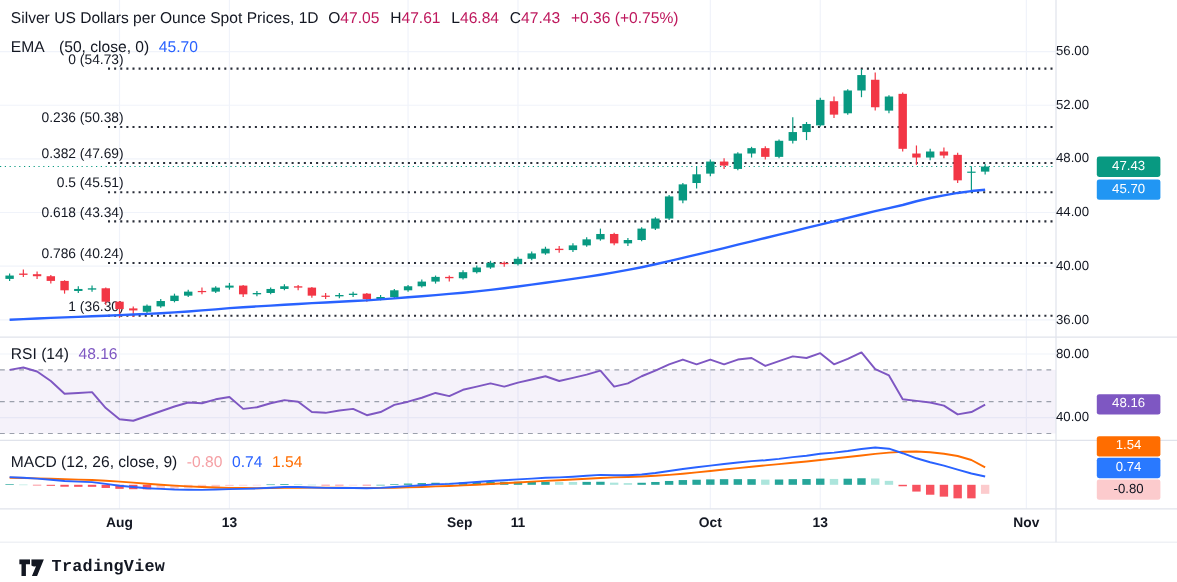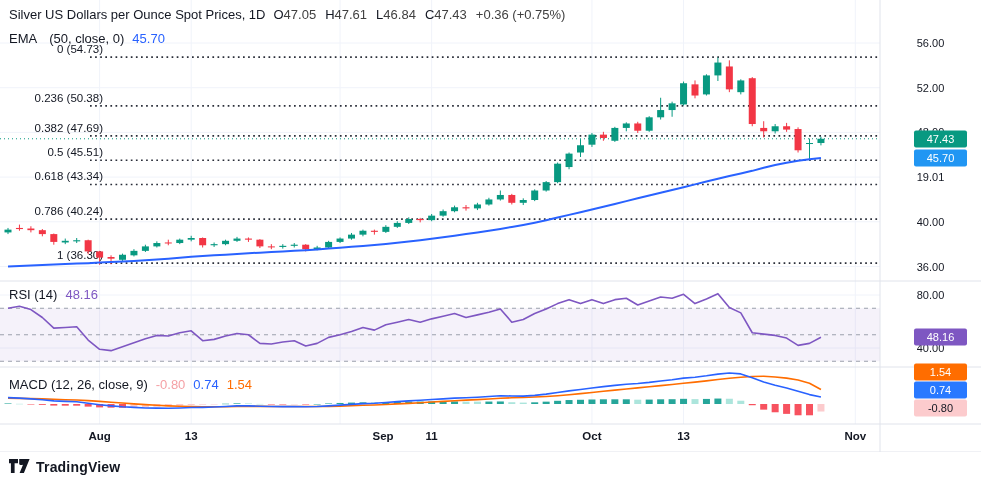--- a/index.html
+++ b/index.html
@@ -3,37 +3,37 @@
 <meta charset="utf-8">
 <style>
   html,body{margin:0;padding:0;background:#fff;}
   .root{position:relative;width:981px;height:485px;background:#ffffff;overflow:hidden;
         font-family:"Liberation Sans",sans-serif;color:#131722;}
   svg{position:absolute;left:0;top:0;display:block;}
   .legend{position:absolute;display:flex;align-items:center;font-size:13px;line-height:16px;white-space:nowrap;}
   .legend .name{color:#131722;font-weight:500;margin-right:8px;}
   .legend .pair{margin-right:9px;}
   .legend .k{color:#131722;}
-  .legend .up{color:#404040;}
+  .legend .up{color:#be185d;}
   .legend .blue{color:#2962FF;}
   .legend .purple{color:#7E57C2;}
   .legend .orange{color:#FF6D00;}
   .legend .pink{color:#F5A0A5;}
   .legend .gap{margin-right:8px;}
   #legend-main{left:9px;top:7px;}
   #legend-ema{left:9px;top:31px;font-weight:400;}
   #legend-rsi{left:9px;top:287px;}
   #legend-macd{left:9px;top:377px;}
   #right-axis{position:absolute;left:880px;top:0;width:101px;height:452px;}
-  .tick{position:absolute;width:100%;text-align:center;font-size:11px;color:#131722;transform:translateY(-50%);left:0;}
+  .tick{position:absolute;width:100%;text-align:left;font-size:11px;color:#131722;transform:translateY(-50%);left:0;}
   .badge{position:absolute;left:34px;width:53px;height:17px;border-radius:2px;color:#fff;
          font-size:11px;line-height:17px;text-align:center;transform:translateY(-50%);}
   #time-axis{position:absolute;left:0;top:424px;width:880px;height:40px;}
   .tlabel{position:absolute;top:6px;transform:translateX(-50%);font-size:11.5px;font-weight:600;color:#131722;}
-  .footer{position:absolute;left:9px;top:459px;display:flex;align-items:flex-start;height:22px;}
+  .footer{position:absolute;left:16px;top:459px;display:flex;align-items:flex-end;height:22px;font-family:Liberation Mono, monospace;}
   .footer .brand{font-size:14px;font-weight:600;color:#131722;margin-left:6px;letter-spacing:.2px;}
 </style>
 </head>
 <body>
 
 <div class="root">
 
   <svg id="chart-svg" width="981" height="452">
       <line x1="99.6" x2="99.6" y1="0" y2="424" stroke="#F0F3FA" stroke-width="1"></line>
       <line x1="191.2" x2="191.2" y1="0" y2="424" stroke="#F0F3FA" stroke-width="1"></line>
@@ -324,21 +324,21 @@
     <span class="k gap">MACD (12, 26, close, 9)</span>
     <span class="pink gap">-0.80</span>
     <span class="blue gap">0.74</span>
     <span class="orange">1.54</span>
   </div>
 
   <div id="right-axis">
       <div class="tick" style="top: 43px;">56.00</div>
       <div class="tick" style="top: 87.7px;">52.00</div>
       <div class="tick" style="top: 132.4px;">48.00</div>
-      <div class="tick" style="top: 177.1px;">19.01</div>
+      <div class="tick" style="top: 177.1px;">44.00</div>
       <div class="tick" style="top: 221.8px;">40.00</div>
       <div class="tick" style="top: 266.5px;">36.00</div>
       <div class="tick" style="top: 295px;">80.00</div>
       <div class="tick" style="top: 348px;">40.00</div>
       <div class="badge" style="top: 138.77px; background: rgb(8, 153, 129); color: rgb(255, 255, 255);">47.43</div>
       <div class="badge" style="top: 158.102px; background: rgb(33, 150, 243); color: rgb(255, 255, 255);">45.70</div>
       <div class="badge" style="top: 337.188px; background: rgb(126, 87, 194); color: rgb(255, 255, 255);">48.16</div>
       <div class="badge" style="top: 371.524px; background: rgb(255, 109, 0); color: rgb(255, 255, 255);">1.54</div>
       <div class="badge" style="top: 389.524px; background: rgb(41, 121, 255); color: rgb(255, 255, 255);">0.74</div>
       <div class="badge" style="top: 407.524px; background: rgb(252, 203, 205); color: rgb(19, 23, 34);">-0.80</div>

